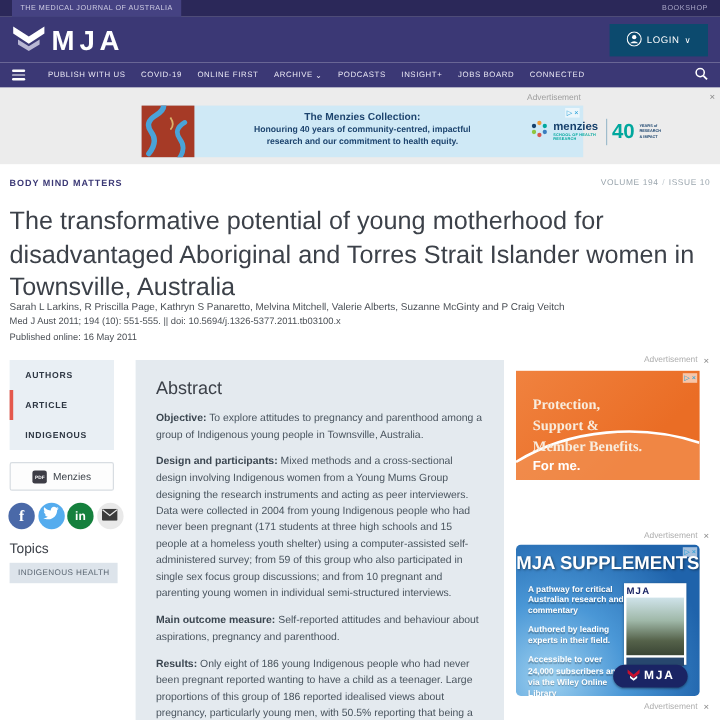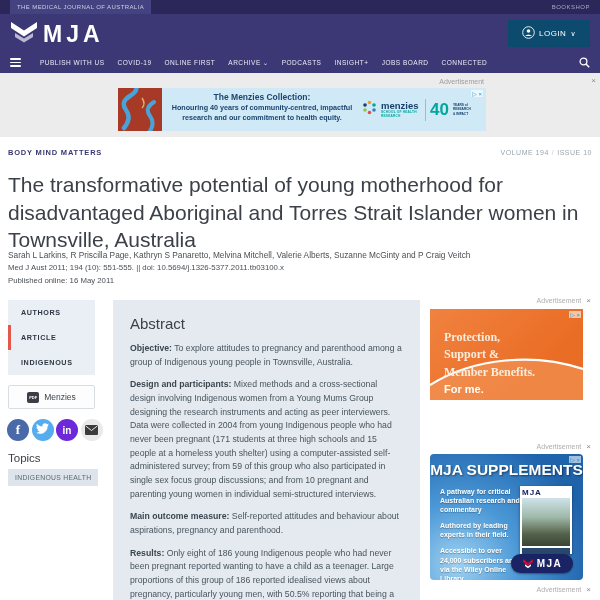--- a/index.html
+++ b/index.html
@@ -28,21 +28,21 @@
   .nav-item { cursor:pointer; white-space:nowrap; display:flex; align-items:center; gap:2px; }
   .hamburger { width:11px; display:flex; flex-direction:column; gap:2px; cursor:pointer; margin-right:6px; }
   .hamburger span { display:block; height:1.6px; background:#fff; border-radius:1px; }
   .search-btn { margin-left:auto; cursor:pointer; }
 
   
   .ad-strip { position:absolute; top:73px; left:0; right:0; height:64px; background:#ececec; }
   .ad-strip-label { position:absolute; top:5px; right:116px; font-size:7px; color:#9e9e9e; }
   .ad-strip-close { position:absolute; top:3px; right:4px; font-size:8px; color:#8a8a8a; cursor:pointer; }
   .banner { position:absolute; left:118px; top:15px; width:368px; height:43px; background:#cfe9f6;
-    display:flex; align-items:stretch; cursor:pointer; }
+    display:flex; align-items:stretch; cursor:pointer;gap:40px; }
   .banner-art { width:44px; background:#a63a26; flex:none; }
   .banner-text { flex:1; text-align:center; color:#1d446e; padding-top:4px; }
   .banner-title { font-size:8.5px; font-weight:bold; margin-bottom:1px; }
   .banner-body { font-size:7.2px; font-weight:600; line-height:1.35; width:200px; margin:0 auto; }
   .banner-brand { display:flex; align-items:center; gap:4px; padding-right:16px; flex:none; }
   .menzies-name { font-size:9.5px; font-weight:bold; color:#16406b; line-height:1; }
   .menzies-sub { font-size:3.2px; font-weight:bold; color:#00a79d; letter-spacing:.2px; width:40px; line-height:1.3; }
   .brand-divider { width:1px; height:22px; background:#9fbccc; }
   .forty { font-size:17px; font-weight:bold; color:#00a79d; line-height:1; }
   .forty-text { font-size:3.2px; font-weight:bold; color:#16406b; width:20px; line-height:1.3; }
@@ -70,21 +70,21 @@
   .download-btn { position:absolute; left:8px; top:385px; width:87px; height:24px; background:#fdfdfd;
     border:1px solid #d8dde2; border-radius:2px; display:flex; align-items:center; justify-content:center;
     gap:5px; font-size:8.5px; color:#3f454c; cursor:pointer; }
   .pdf-icon { width:12px; height:11px; background:#3d3d46; border-radius:2px; color:#fff; font-size:4px;
     font-weight:bold; display:flex; align-items:center; justify-content:center; }
   .socials { position:absolute; left:7px; top:419px; display:flex; gap:2.5px; }
   .social { width:22px; height:22px; border-radius:50%; display:flex; align-items:center; justify-content:center;
     color:#fff; cursor:pointer; }
   .social.fb { background:#4a69a8; font-size:13px; font-weight:bold; font-family:"Liberation Serif",serif; }
   .social.tw { background:#55acee; }
-  .social.li { background:#6d28d9; font-size:10px; font-weight:bold; }
+  .social.li { background:#15803d; font-size:10px; font-weight:bold; }
   .social.em { background:#e9e9e9; }
   .topics-h { position:absolute; left:8px; top:452px; font-size:11.5px; color:#3c4149; }
   .topic-badge { position:absolute; left:8px; top:469px; background:#dde4eb; color:#5a6672;
     font-size:6.8px; padding:5px 7px; letter-spacing:.3px; cursor:pointer; }
 
   
   .abstract { position:absolute; left:113px; top:300px; width:307px; height:300px; background:#e4eaef;
     padding:15px 17px; }
   .abstract h2 { font-size:15px; font-weight:400; color:#3c4149; margin-bottom:10px; }
   .abstract p { font-size:8.7px; line-height:1.57; color:#49545e; margin-bottom:9px; }

